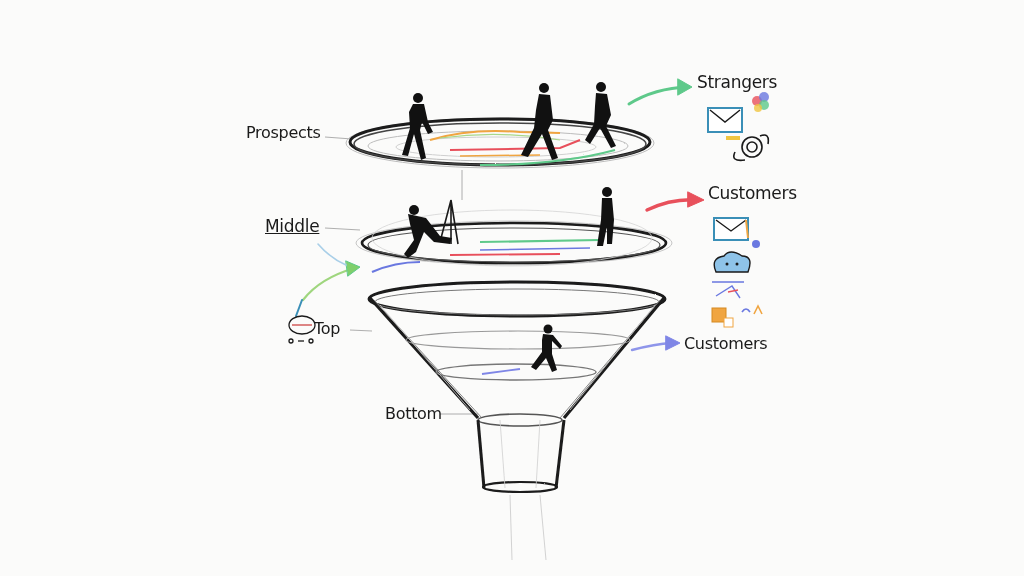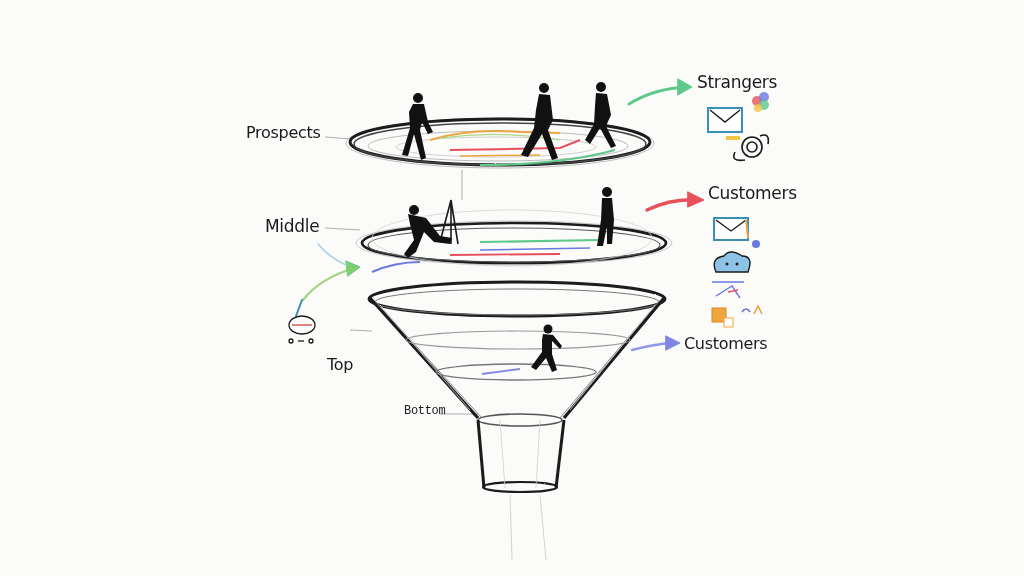--- a/index.html
+++ b/index.html
@@ -12,23 +12,23 @@
   .canvas { position: absolute; left: 0; top: 0; width: 1024px; height: 576px; }
   .label {
     position: absolute;
     font-family: "DejaVu Sans", sans-serif;
     color: #1a1a1a;
     font-size: 17px;
     letter-spacing: -0.3px;
     white-space: nowrap;
   }
   #lbl-strangers { left: 246px; top: 123px; font-size: 16px; }
-  #lbl-middle { left: 265px; top: 216px; font-size: 17px; }
-  #lbl-top { left: 327px; top: 319px; font-size: 16px; margin-top: 36px; }
-  #lbl-bottom { left: 404px; top: 404px; font-size: 12px; font-family: Liberation Mono, monospace; }
+  #lbl-middle { left: 265px; top: 216px; font-size: 17px; text-decoration: underline; }
+  #lbl-top { left: 314px; top: 319px; font-size: 16px; }
+  #lbl-bottom { left: 385px; top: 404px; font-size: 16px; }
   #lbl-prospects { left: 697px; top: 72px; font-size: 17px; }
   #lbl-customers1 { left: 708px; top: 183px; font-size: 17px; }
   #lbl-customers2 { left: 684px; top: 334px; font-size: 16px; }
 </style>
 </head>
 <body>
 
 <svg class="canvas" viewBox="0 0 1024 576" xmlns="http://www.w3.org/2000/svg">
   <defs>
     <filter id="rough" x="-5%" y="-5%" width="110%" height="110%">

